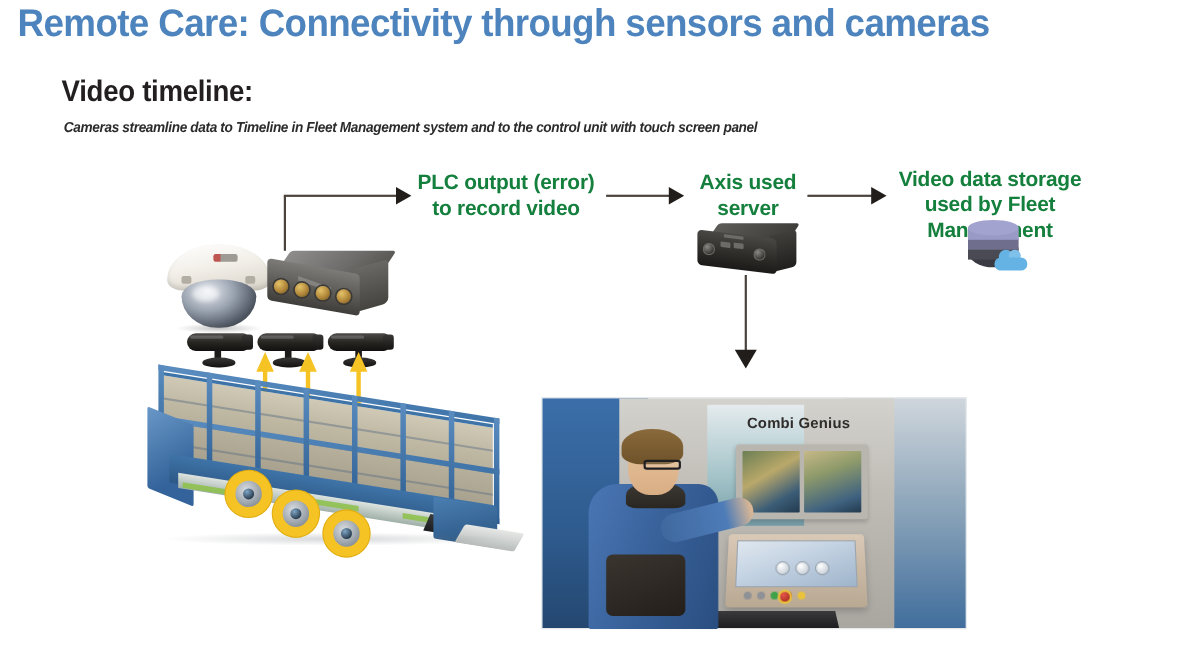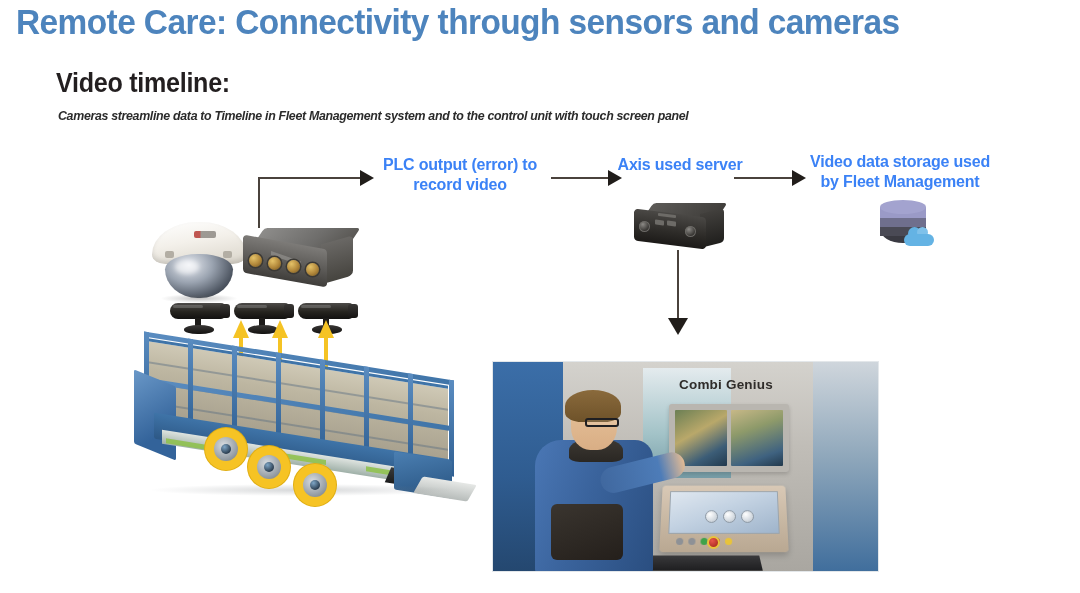--- a/index.html
+++ b/index.html
@@ -30,21 +30,21 @@
   .section-sub {
     position: absolute; left: 58px; top: 108px;
     font-size: 13.2px; font-style: italic; font-weight: bold;
     color: #2b2b2b; letter-spacing: -0.35px; white-space: nowrap;
     transform: scaleX(0.94); transform-origin: left center;
   }
 
   
   .flow-label {
     position: absolute; text-align: center;
-    font-size: 16px; font-weight: bold; color: #3b82f6;
+    font-size: 19px; font-weight: bold; color: #15803d;
     line-height: 1.22; letter-spacing: -0.2px;
   }
   #label-plc   { left: 372px; top: 155px; width: 176px; }
   #label-axis  { left: 616px; top: 155px; width: 128px; }
   #label-store { left: 800px; top: 152px; width: 200px; }
 
   
   .arrow-line { position: absolute; background: #4a423c; }
   .arrow-head { position: absolute; width: 0; height: 0; }
 

